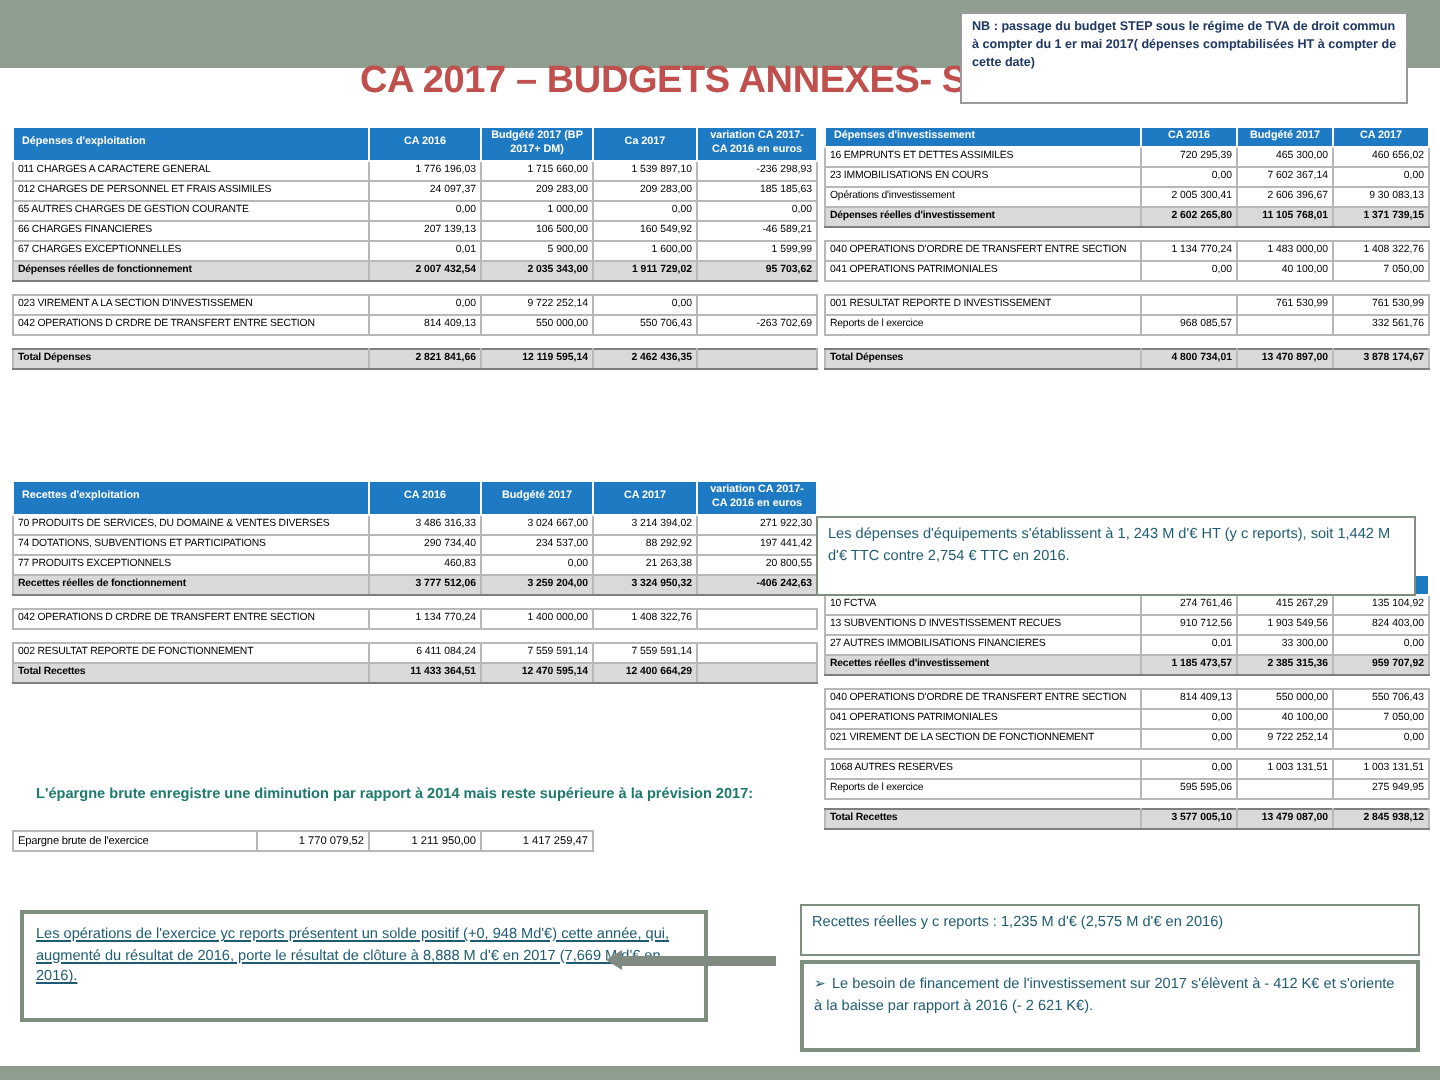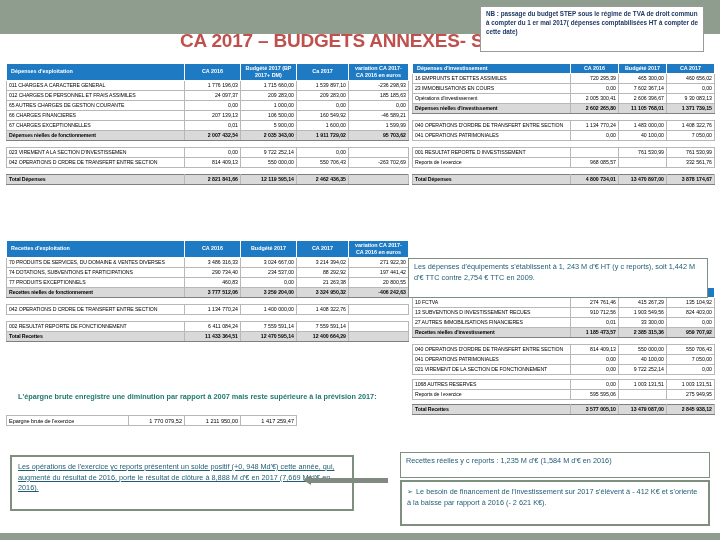--- a/index.html
+++ b/index.html
@@ -437,27 +437,27 @@
   <tbody>
     <tr>
       <td class="lbl" style="font-size:5.6px;">Epargne brute de l'exercice</td>
       <td class="num" style="font-size:5.6px;">1 770 079,52</td>
       <td class="num" style="font-size:5.6px;">1 211 950,00</td>
       <td class="num" style="font-size:5.6px;">1 417 259,47</td>
     </tr>
   </tbody>
 </table>
 
-<div class="callout thin" style="left:408px;top:258px;width:300px;height:40px;">Les dépenses d'équipements s'établissent à 1, 243 M d'€ HT  (y c reports), soit 1,442 M d'€ TTC contre 2,754 € TTC en 2009.</div>
-
-<div class="callout plain green-txt" style="left:18px;top:392px;width:360px;font-weight:bold;">L'épargne brute enregistre une diminution par rapport à 2007 mais reste supérieure à la prévision 2017:</div>
+<div class="callout thin" style="left:408px;top:258px;width:300px;height:40px;">Les dépenses d'équipements s'établissent à 1, 243 M d'€ HT  (y c reports), soit 1,442 M d'€ TTC contre 2,754 € TTC en 2016.</div>
+
+<div class="callout plain green-txt" style="left:18px;top:392px;width:360px;font-weight:bold;">L'épargne brute enregistre une diminution par rapport à 2014 mais reste supérieure à la prévision 2017:</div>
 
 <div class="callout bord" style="left:10px;top:455px;width:344px;height:56px;text-decoration:underline;">Les opérations de l'exercice yc reports présentent un solde positif (+0, 948 Md'€) cette année, qui, augmenté du résultat de 2016, porte le résultat de clôture à 8,888 M d'€ en 2017 (7,669 M d'€ en 2016).</div>
 
 <div id="connector"></div>
 
-<div class="callout thin" style="left:400px;top:452px;width:310px;height:26px;">Recettes réelles y c reports  : 1,235 M d'€ (1,584 M d'€ en 2016)</div>
+<div class="callout thin" style="left:400px;top:452px;width:310px;height:26px;">Recettes réelles y c reports  : 1,235 M d'€ (2,575 M d'€ en 2016)</div>
 
 <div class="callout bord" style="left:400px;top:480px;width:310px;height:46px;padding-left:5px;">
   <span class="arrow-bullet">➢</span><span>Le besoin de financement de l'investissement sur 2017 s'élèvent à - 412 K€ et s'oriente à la baisse par rapport à 2016 (- 2 621 K€).</span>
 </div>
 
 <div id="bottom-bar"></div>
 
 </body></html>

